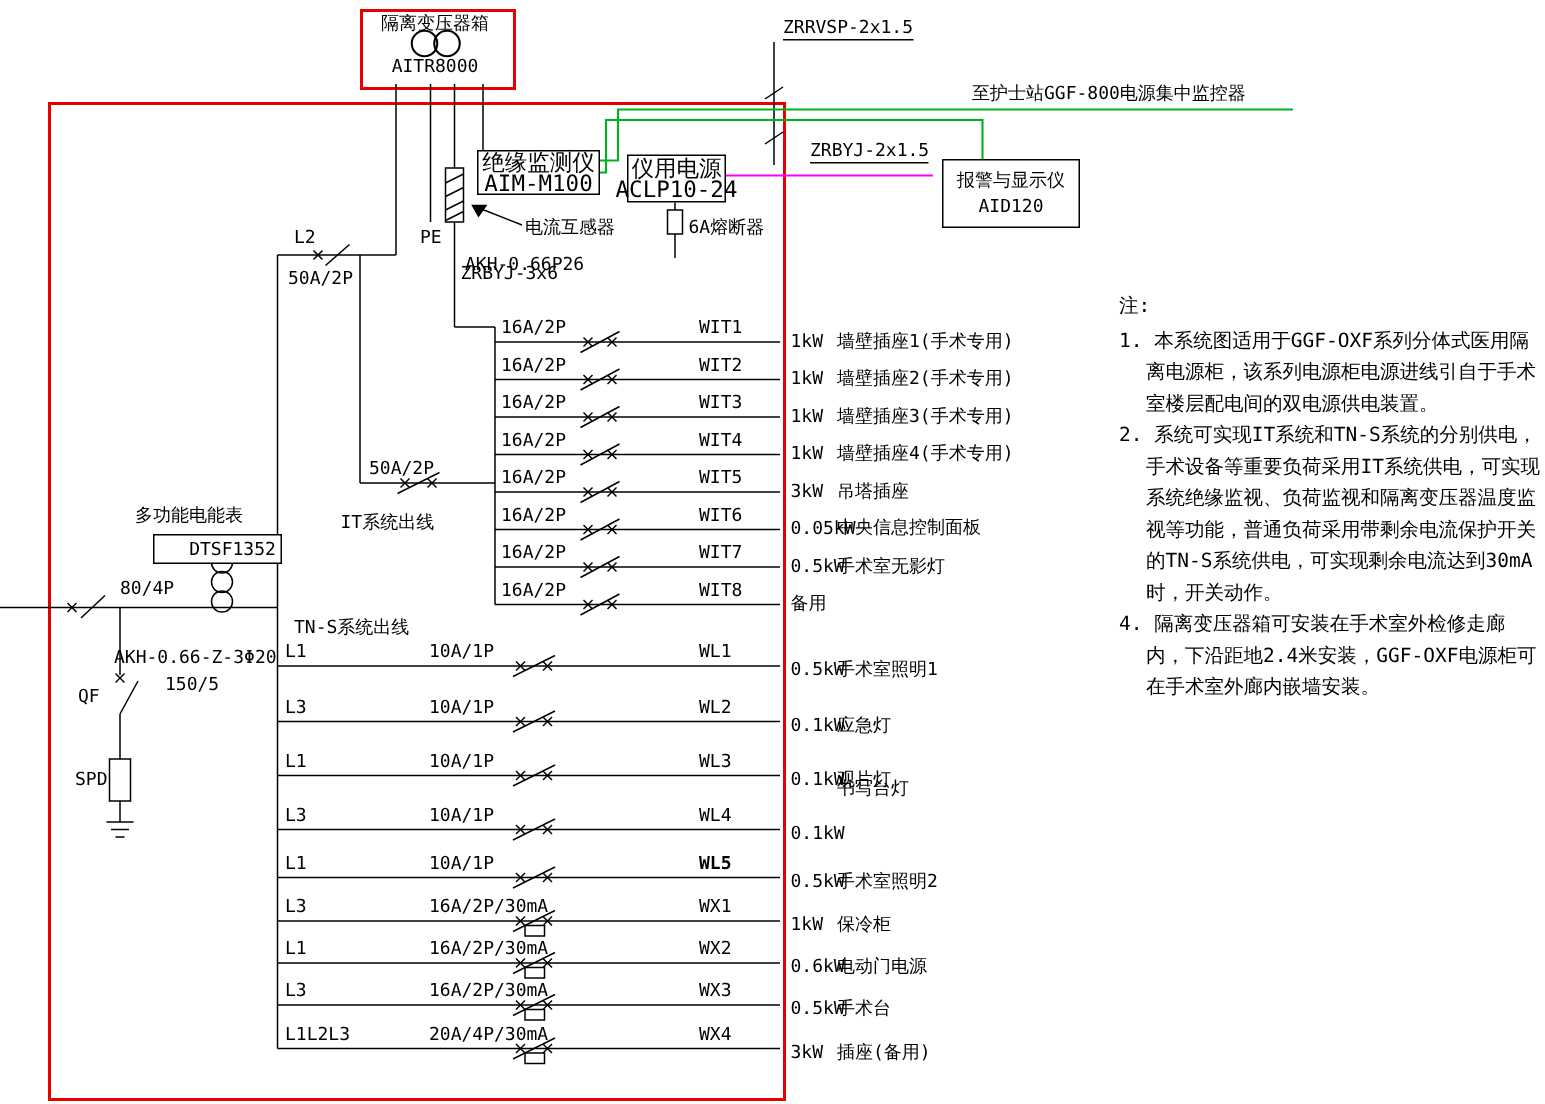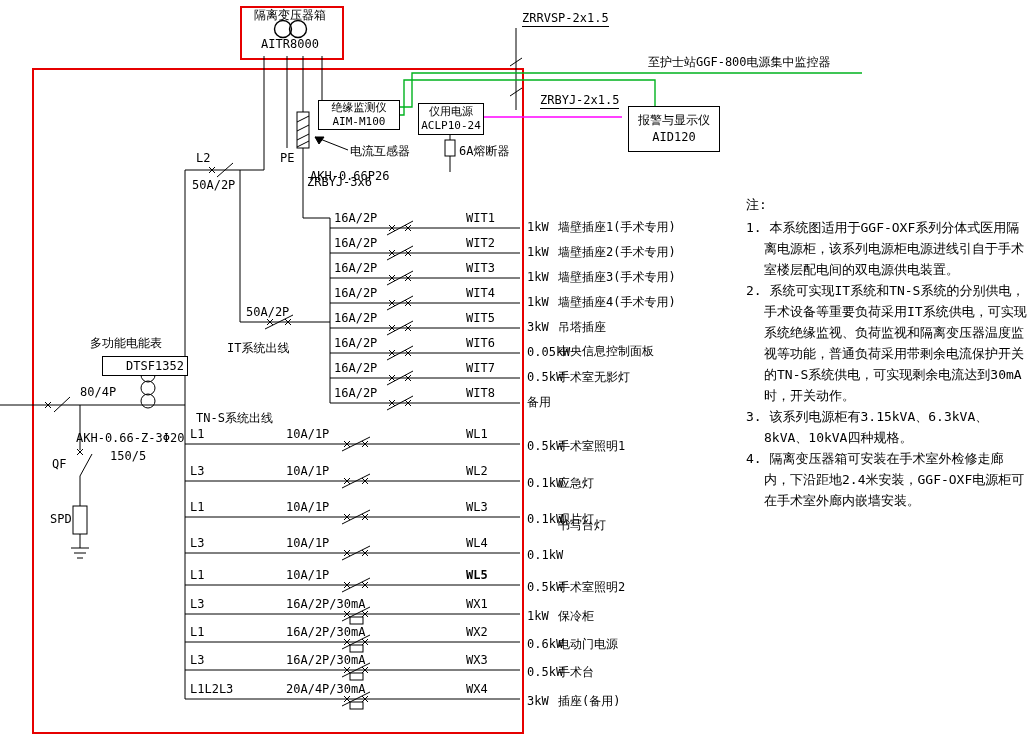--- a/index.html
+++ b/index.html
@@ -4,21 +4,21 @@
 <style>
   html,body{margin:0;padding:0;background:#fff;}
   .stage{position:relative;width:1030px;height:736px;background:#fff;overflow:hidden;
          font-family:"DejaVu Sans Mono","Liberation Mono",monospace;color:#000;}
   .redbox{position:absolute;border:2px solid #e60000;z-index:1;background:transparent;}
   svg#wiring-svg{position:absolute;left:0;top:0;z-index:2;stroke:#000;stroke-width:1;}
   .lbl{position:absolute;font-size:12px;line-height:13px;white-space:nowrap;z-index:3;}
   .ctr{text-align:center;}
   .u{border-bottom:1px solid #000;padding-bottom:1px;}
   .box{position:absolute;background:#fff;border:1px solid #000;display:flex;flex-direction:column;
-       align-items:center;justify-content:center;z-index:3;font-size:11px;line-height:14px;white-space:nowrap;}
+       align-items:center;justify-content:center;z-index:3;font-size:15px;line-height:14px;white-space:nowrap;}
   .box.big{font-size:12px;line-height:17px;}
   .notes{position:absolute;left:746px;top:194px;width:282px;z-index:3;font-size:13px;line-height:21px;}
   .note-item{padding-left:18px;text-indent:-18px;}
   .note-title{margin-bottom:2px;}
 </style>
 </head>
 <body>
 
 <div class="stage">
 
@@ -323,17 +323,16 @@
       <div class="lbl" style="left: 286px; top: 683px;">20A/4P/30mA</div>
       <div class="lbl" style="left: 466px; top: 683px;">WX4</div>
       <div class="lbl" style="left: 527px; top: 695px;">3kW</div>
       <div class="lbl" style="left: 558px; top: 695px;">插座(备用)</div>
     </div>
 
   <div class="notes">
     <div class="note-title">注:</div>
     <div class="note-item">1. 本系统图适用于GGF-OXF系列分体式医用隔离电源柜，该系列电源柜电源进线引自于手术室楼层配电间的双电源供电装置。</div>
     <div class="note-item">2. 系统可实现IT系统和TN-S系统的分别供电，手术设备等重要负荷采用IT系统供电，可实现系统绝缘监视、负荷监视和隔离变压器温度监视等功能，普通负荷采用带剩余电流保护开关的TN-S系统供电，可实现剩余电流达到30mA时，开关动作。</div>
-    <div class="note-item">3. 该系列电源柜有3.15kVA、6.3kVA、8kVA、10kVA四种规格。</div>
     <div class="note-item">4. 隔离变压器箱可安装在手术室外检修走廊内，下沿距地2.4米安装，GGF-OXF电源柜可在手术室外廊内嵌墙安装。</div>
   </div>
 
 </div>
 
 </body></html>

